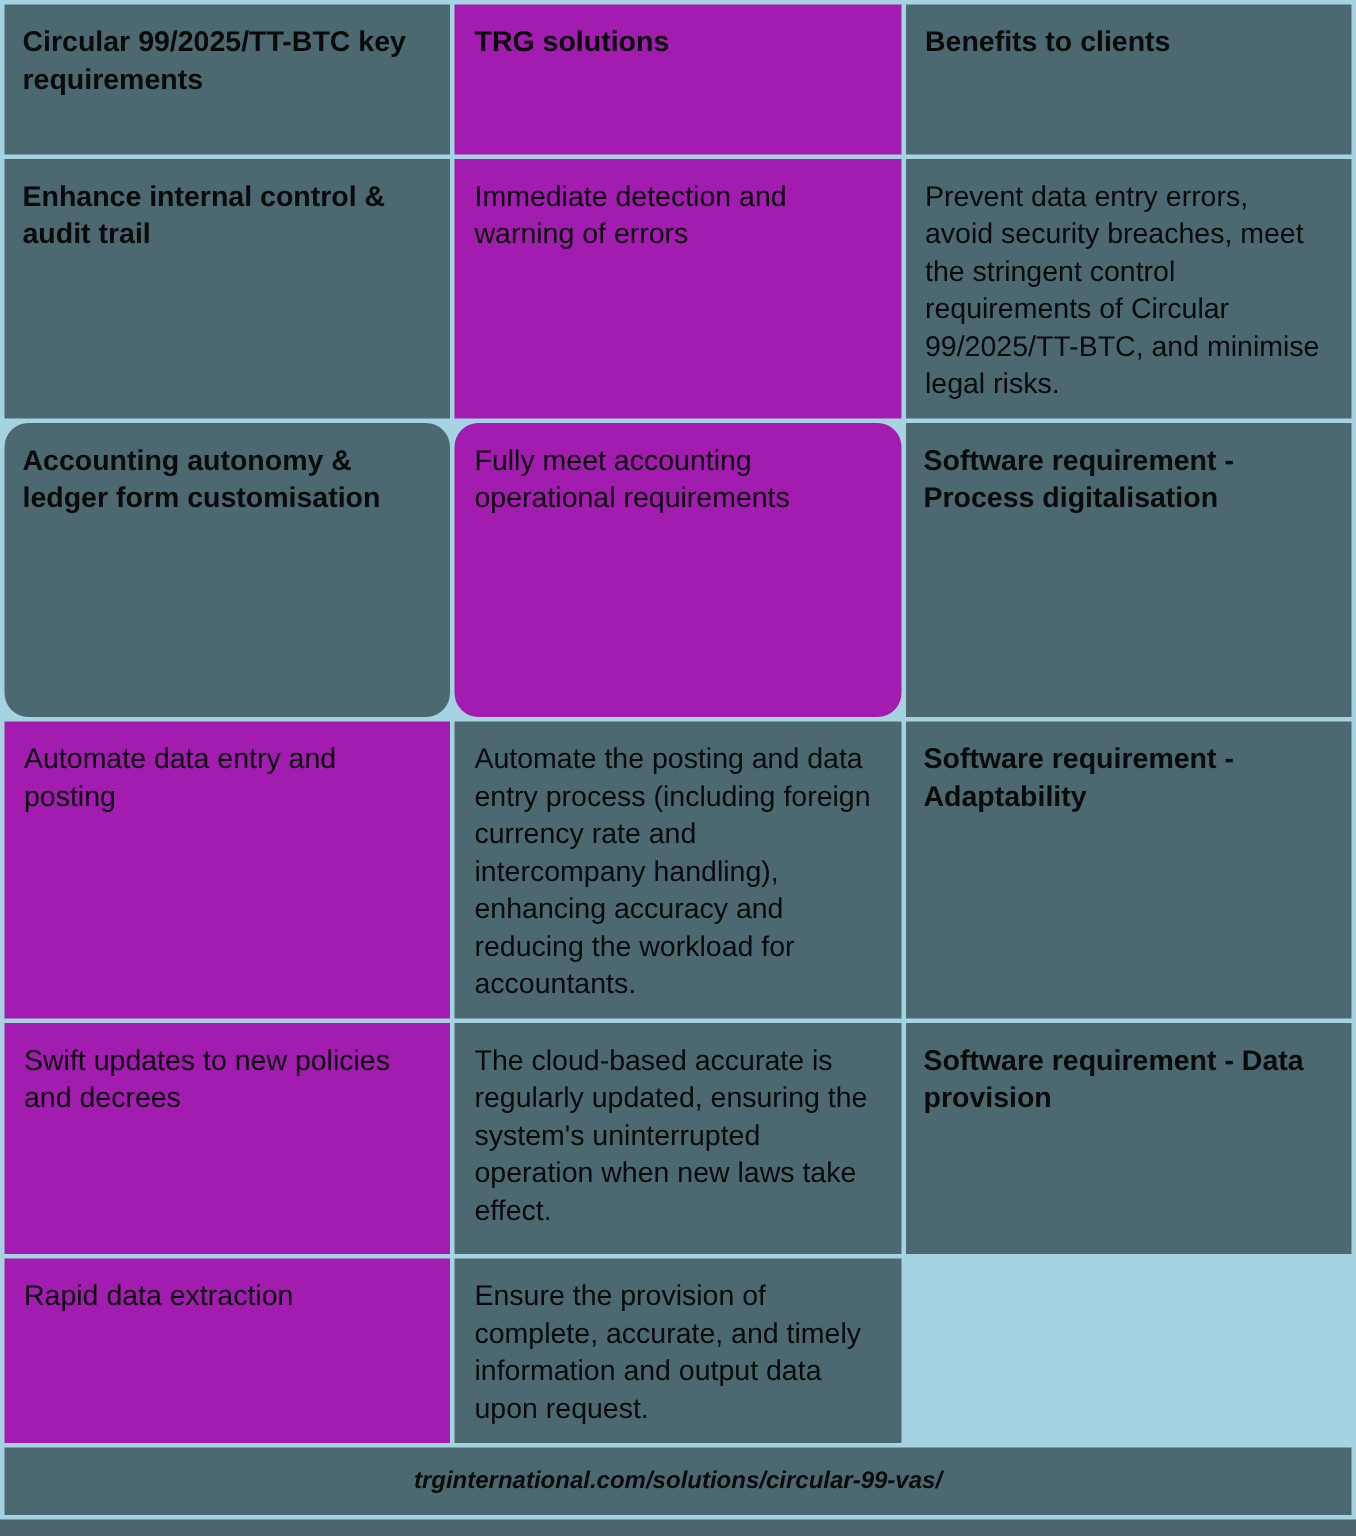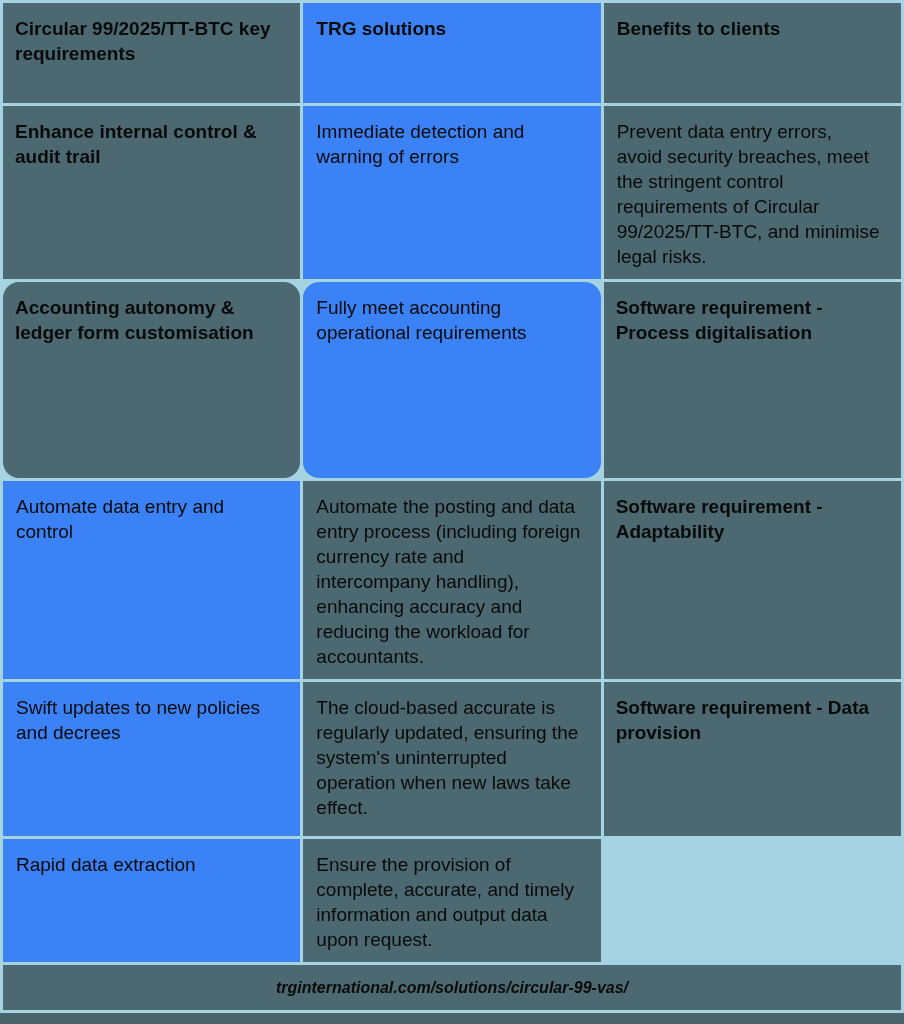--- a/index.html
+++ b/index.html
@@ -26,21 +26,21 @@
     padding: 3px;
     background: #a6d3e2; 
   }
   .cell {
     color: #0a0a0a;
     font-size: 19px;
     line-height: 25px;
     box-sizing: border-box;
   }
   .cell.dark  { background: #4c6971; }
-  .cell.light { background: #3b82f6; }
+  .cell.light { background: #a21caf; }
   .cell.head  { font-weight: 700; }
   .col1 { font-weight: 700; padding: 13px 8px 10px 12px; }
   .col2 { padding: 13px 14px 10px 13px; }
   .col3 { padding: 13px 20px 10px 13px; }
   .h-row   { min-height: 100px; }
   .r0      { min-height: 164px; }
   .r1      { min-height: 195px; border-radius: 16px; }
   .r2      { min-height: 196px; }
   .r3      { min-height: 154px; }
   .r4      { min-height: 120px; }
@@ -66,21 +66,21 @@
     <div class="cell dark head h-row col3">Benefits to clients</div>
 
     <div class="cell dark r0 col1">Enhance internal control &amp; audit trail</div>
     <div class="cell light r0 col2">Immediate detection and warning of errors</div>
     <div class="cell dark r0 col3">Prevent data entry errors, avoid security breaches, meet the stringent control requirements of Circular 99/2025/TT-BTC, and minimise legal risks.</div>
 
     <div class="cell dark r1 col1">Accounting autonomy &amp; ledger form customisation</div>
     <div class="cell light r1 col2">Fully meet accounting operational requirements</div>
 
     <div class="cell dark r2 col1">Software requirement - Process digitalisation</div>
-    <div class="cell light r2 col2">Automate data entry and control</div>
+    <div class="cell light r2 col2">Automate data entry and posting</div>
     <div class="cell dark r2 col3">Automate the posting and data entry process (including foreign currency rate and intercompany handling), enhancing accuracy and reducing the workload for accountants.</div>
 
     <div class="cell dark r3 col1">Software requirement - Adaptability</div>
     <div class="cell light r3 col2">Swift updates to new policies and decrees</div>
     <div class="cell dark r3 col3">The cloud-based accurate is regularly updated, ensuring the system's uninterrupted operation when new laws take effect.</div>
 
     <div class="cell dark r4 col1">Software requirement - Data provision</div>
     <div class="cell light r4 col2">Rapid data extraction</div>
     <div class="cell dark r4 col3">Ensure the provision of complete, accurate, and timely information and output data upon request.</div>
 

